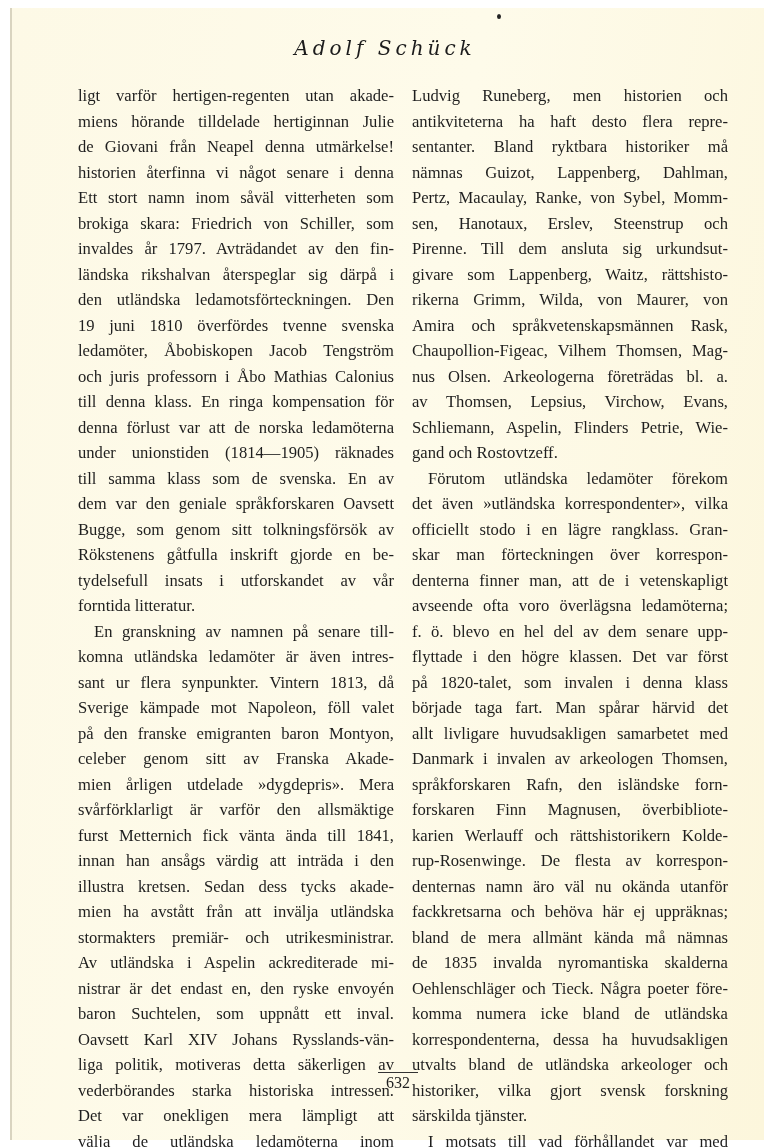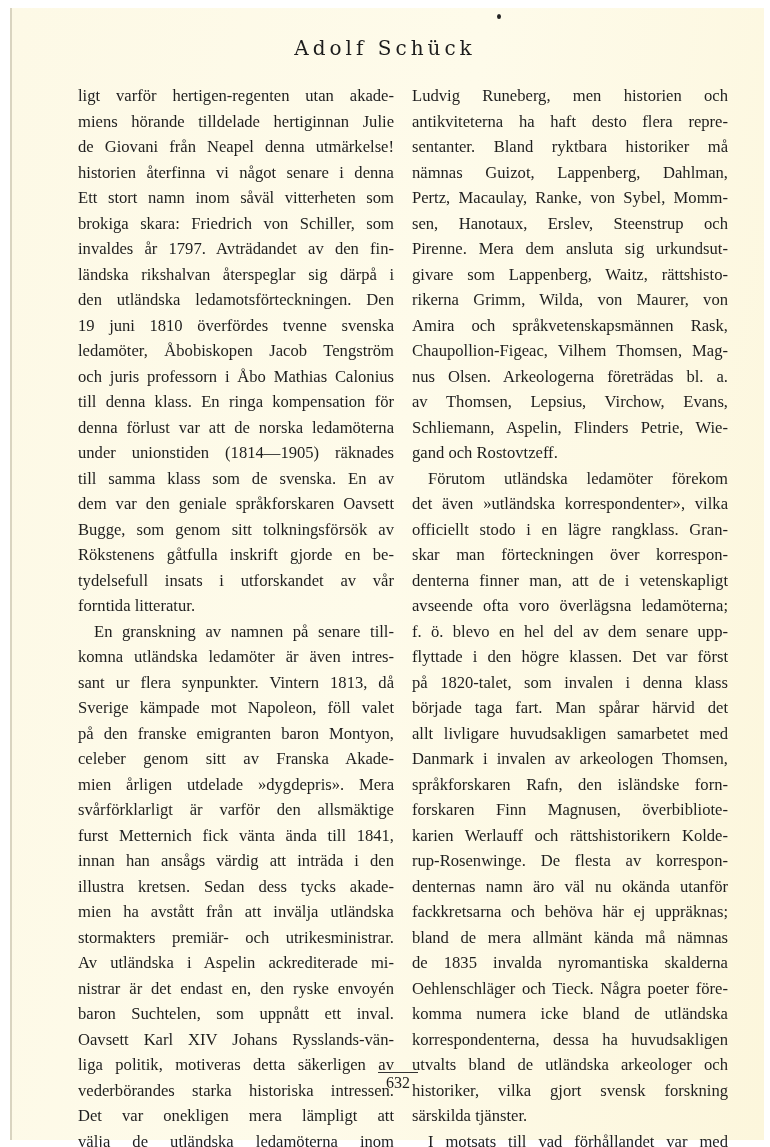--- a/index.html
+++ b/index.html
@@ -5,21 +5,21 @@
   html, body { margin: 0; padding: 0; background: #ffffff; }
   body { width: 770px; height: 1147px; position: relative; overflow: hidden; }
   .page {
     position: absolute; left: 10px; top: 8px; width: 752px; height: 1132px;
     background: linear-gradient(100deg, #fdf9e6 0%, #fefbea 50%, #fcf6dc 100%);
     border-left: 2px solid #d9d4c0;
   }
   .dot { position: absolute; left: 497px; top: 14px; width: 4px; height: 5px; background: #222; border-radius: 50%; }
   .running-head {
     position: absolute; left: 0; width: 770px; top: 36px; text-align: center;
-    font-family: "DejaVu Serif", serif; font-size: 20px;
+    font-family: "DejaVu Serif", serif; font-style: italic; font-size: 20px;
     letter-spacing: 4px; color: #1c1c1c;
   }
   .col {
     position: absolute; top: 83px; width: 316px;
     font-family: "Liberation Serif", serif; font-size: 16.6px; line-height: 25.5px;
     color: #1e1e1e; text-align: justify;
   }
   .col.left { left: 78px; }
   .col.right { left: 412px; }
   .line { display: block; text-align: justify; text-align-last: justify; white-space: nowrap; height: 25.5px; }
@@ -83,21 +83,21 @@
     <span class="line">Det var onekligen mera lämpligt att</span>
     <span class="line">välja de utländska ledamöterna inom</span>
   </div>
 <div class="col right" id="col-right">
     <span class="line">Ludvig Runeberg, men historien och</span>
     <span class="line">antikviteterna ha haft desto flera repre-</span>
     <span class="line">sentanter. Bland ryktbara historiker må</span>
     <span class="line">nämnas Guizot, Lappenberg, Dahlman,</span>
     <span class="line">Pertz, Macaulay, Ranke, von Sybel, Momm-</span>
     <span class="line">sen, Hanotaux, Erslev, Steenstrup och</span>
-    <span class="line">Pirenne. Mera dem ansluta sig urkundsut-</span>
+    <span class="line">Pirenne. Till dem ansluta sig urkundsut-</span>
     <span class="line">givare som Lappenberg, Waitz, rättshisto-</span>
     <span class="line">rikerna Grimm, Wilda, von Maurer, von</span>
     <span class="line">Amira och språkvetenskapsmännen Rask,</span>
     <span class="line">Chaupollion-Figeac, Vilhem Thomsen, Mag-</span>
     <span class="line">nus Olsen. Arkeologerna företrädas bl. a.</span>
     <span class="line">av Thomsen, Lepsius, Virchow, Evans,</span>
     <span class="line">Schliemann, Aspelin, Flinders Petrie, Wie-</span>
     <span class="line last">gand och Rostovtzeff.</span>
     <span class="line indent">Förutom utländska ledamöter förekom</span>
     <span class="line">det även »utländska korrespondenter», vilka</span>

